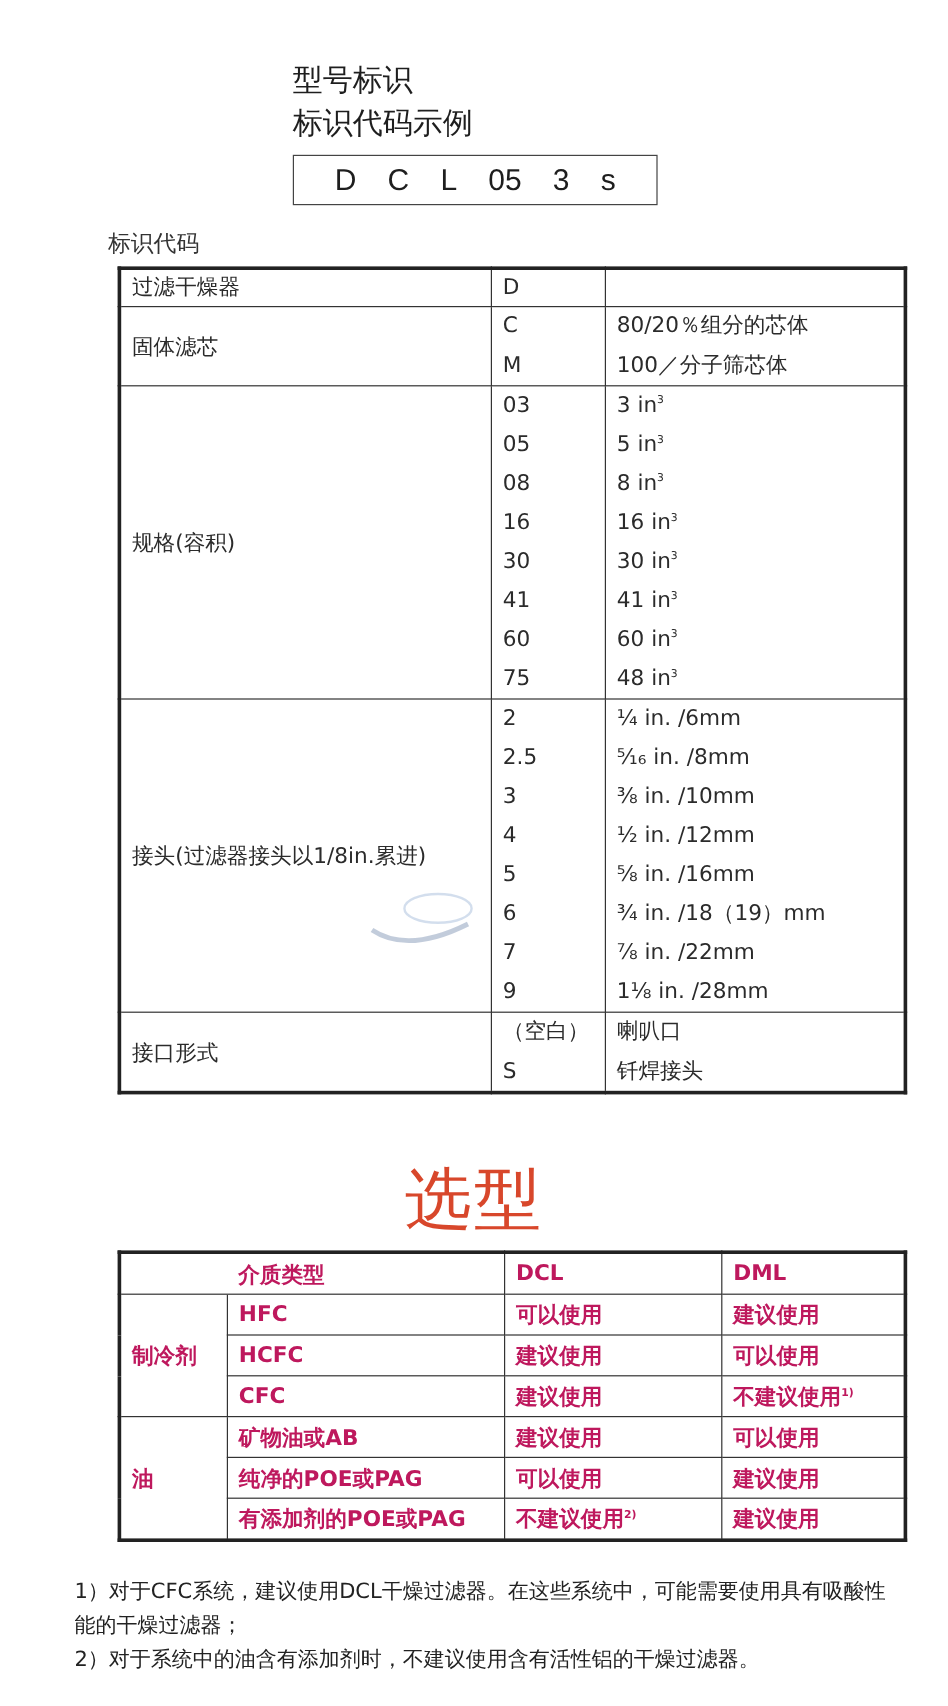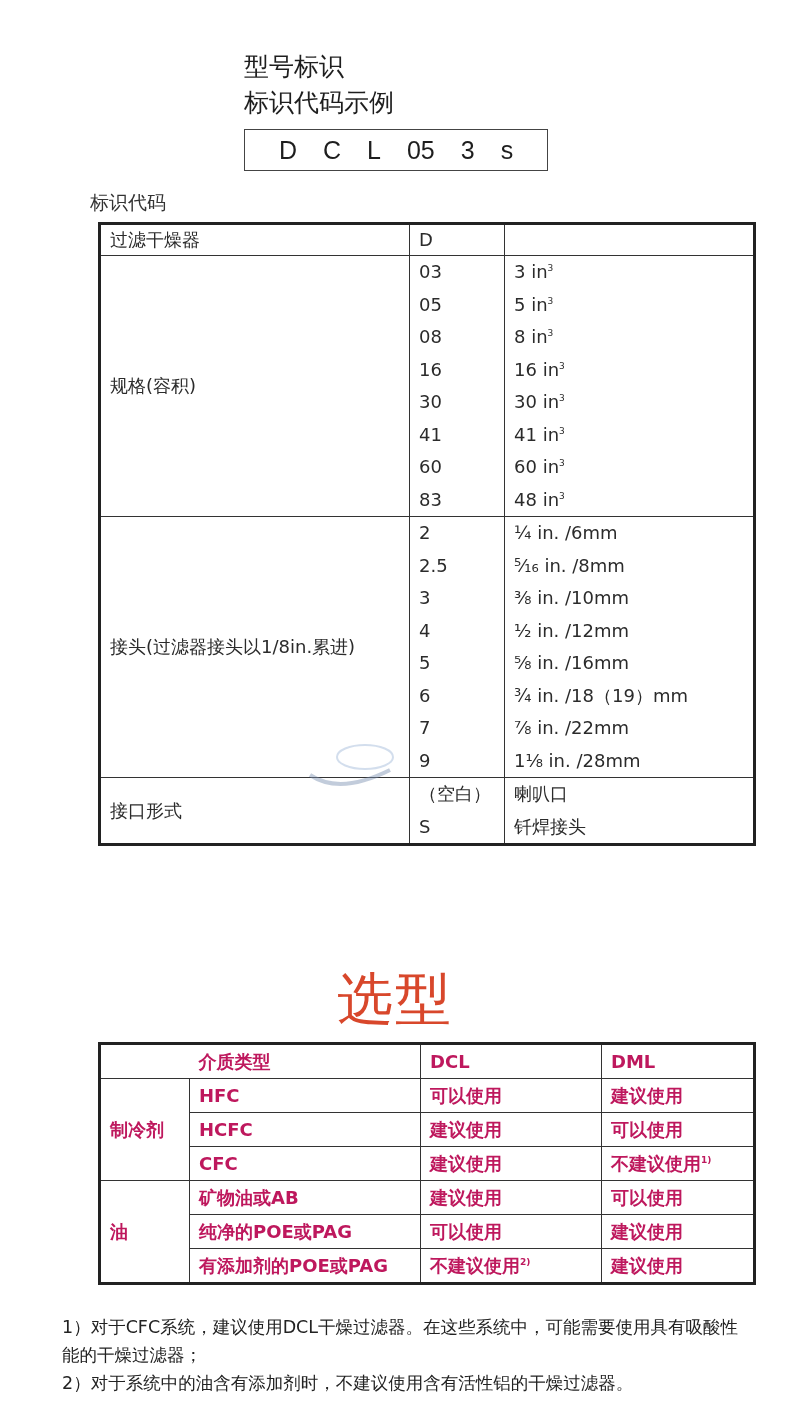--- a/index.html
+++ b/index.html
@@ -70,30 +70,41 @@
 <div class="code-label">标识代码</div>
 
 <table class="t1">
   <tbody>
       <tr>
     <td class="c1 single">过滤干燥器</td>
     <td class="c2 single">D</td>
     <td class="c3 single"></td>
   </tr>
   <tr>
+    <td class="c1">固体滤芯</td>
+    <td class="c2 stack">
+      <div>C</div>
+      <div>M</div>
+    </td>
+    <td class="c3 stack">
+      <div>80/20％组分的芯体</div>
+      <div>100／分子筛芯体</div>
+    </td>
+  </tr>
+  <tr>
     <td class="c1">规格(容积)</td>
     <td class="c2 stack">
       <div>03</div>
       <div>05</div>
       <div>08</div>
       <div>16</div>
       <div>30</div>
       <div>41</div>
       <div>60</div>
-      <div>83</div>
+      <div>75</div>
     </td>
     <td class="c3 stack">
       <div><span>3 in</span><sup>3</sup></div>
       <div><span>5 in</span><sup>3</sup></div>
       <div><span>8 in</span><sup>3</sup></div>
       <div><span>16 in</span><sup>3</sup></div>
       <div><span>30 in</span><sup>3</sup></div>
       <div><span>41 in</span><sup>3</sup></div>
       <div><span>60 in</span><sup>3</sup></div>
       <div><span>48 in</span><sup>3</sup></div>

